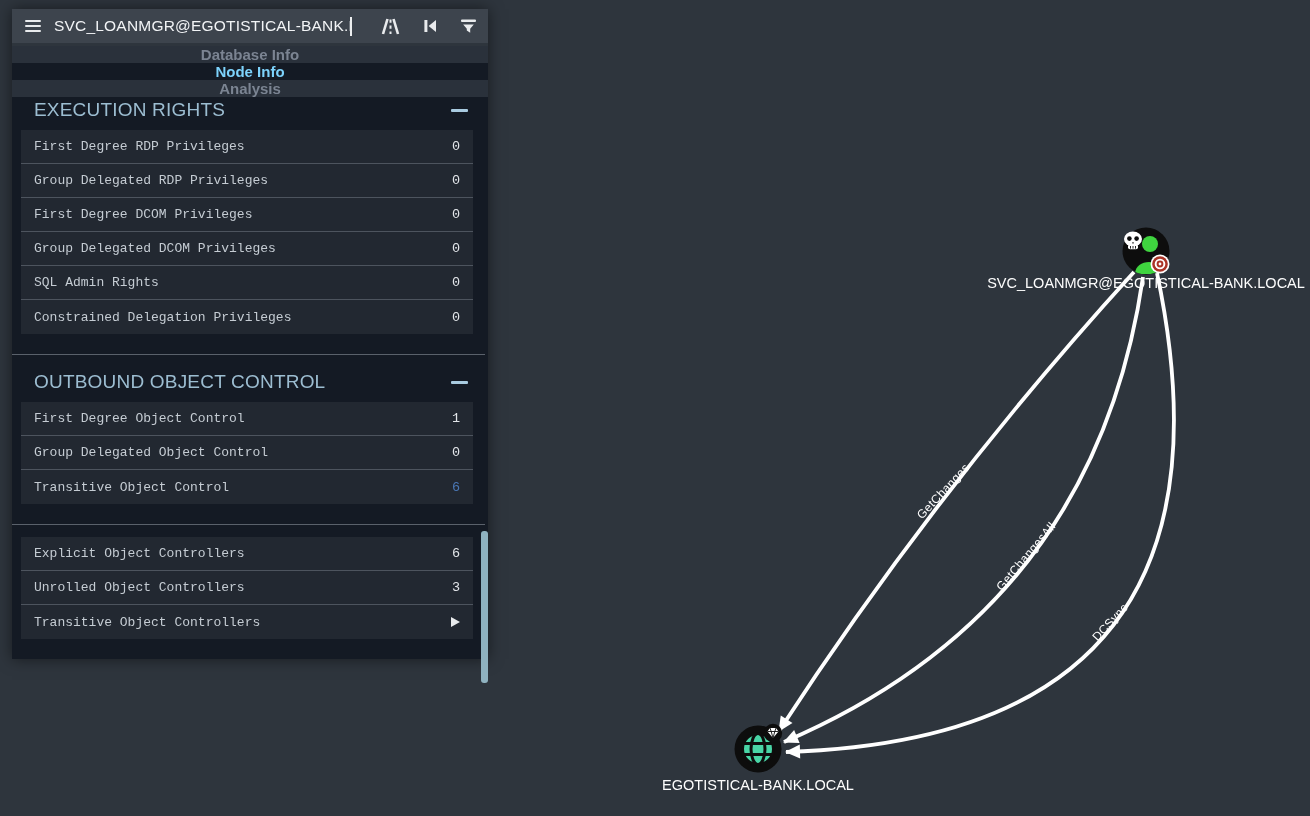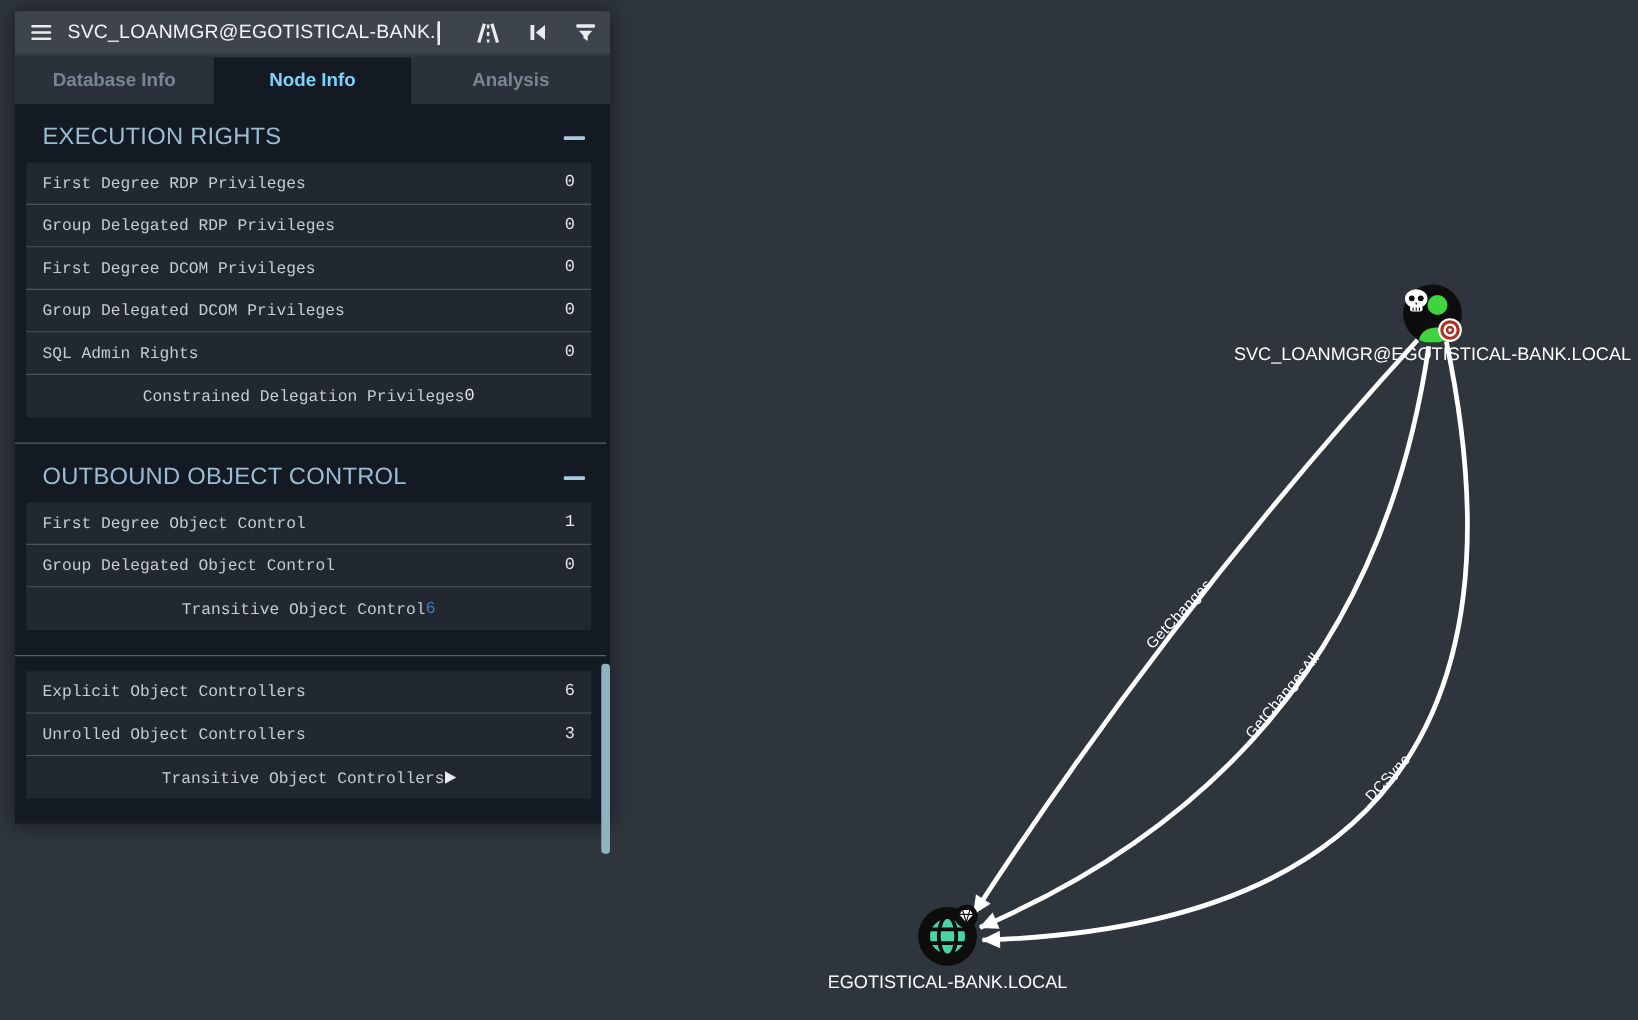--- a/index.html
+++ b/index.html
@@ -28,42 +28,42 @@
   .hamburger i { display:block; width:16px; height:2.6px; background:#e9ebed; border-radius:1px; }
   .search-text {
     width:296px; overflow:hidden; white-space:nowrap;
     color:#f2f4f6; font-size:15.5px; letter-spacing:.2px;
   }
   .caret { width:1.5px; height:19px; background:#eceeef; }
   .sb-icons { margin-left:auto; display:flex; }
   .sb-icon { width:39px; height:34px; display:flex; align-items:center; justify-content:center; cursor:pointer; }
   .sb-icon svg { display:block; }
 
-  .tabs { display:flex; height:37px; margin-top:3px; }
+  .tabs { display:flex; height:37px; margin-top:3px;flex-direction:column; }
   .tab {
     flex:1; display:flex; align-items:center; justify-content:center;
     background:#2a313b; color:#7b8492; font-weight:bold; font-size:15px; cursor:pointer;
   }
   .tab.active { background:#141a24; color:#7dd3fc; }
 
   .content { background:#141a24; padding:12px 0 20px 0; }
   .sec-header {
     height:30px; display:flex; align-items:center; justify-content:space-between;
     padding:0 20px 0 22px;
   }
   .sec-title { color:#9cbdd1; font-size:19px; letter-spacing:.2px; }
   .minus-bar { width:17px; height:3px; background:#a9cbe0; border-radius:1px; }
 
   .rows { margin:5px 15px 0 9px;font-family:Liberation Mono, monospace; }
   .row {
     height:34px; background:#222831; display:flex; align-items:center;
     justify-content:space-between; padding:0 13px;
     border-bottom:1px solid #4d545e;
   }
-  .row:last-child { border-bottom:none;justify-content:center; }
+  .row:last-child { border-bottom:none; }
   .row-label { color:#c5ccd3; font-size:13px; }
   .row-value { color:#e2e5e9; font-size:13.5px; }
   .row-value.blue { color:#4a77b5; }
   .play-tri {
     display:block; width:0; height:0;
     border-left:9px solid #e8eaec; border-top:5.5px solid transparent; border-bottom:5.5px solid transparent;
   }
 
   .sec-hr { border:none; border-top:1px solid #5a616b; margin:20px 3px 12px 0; }
 

